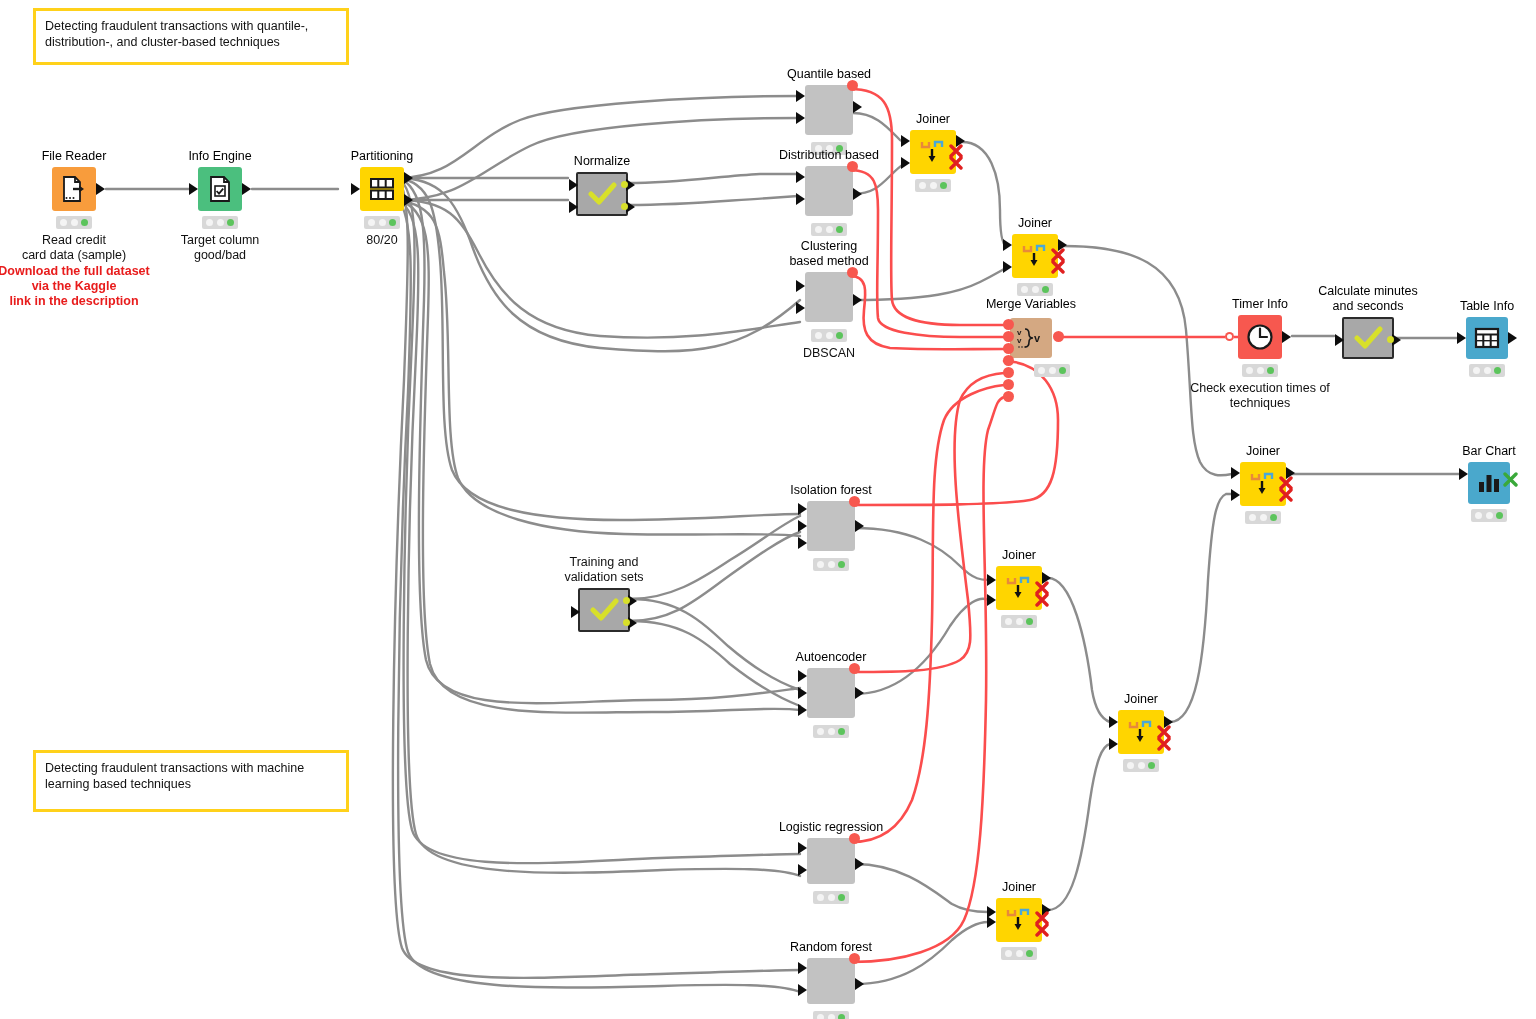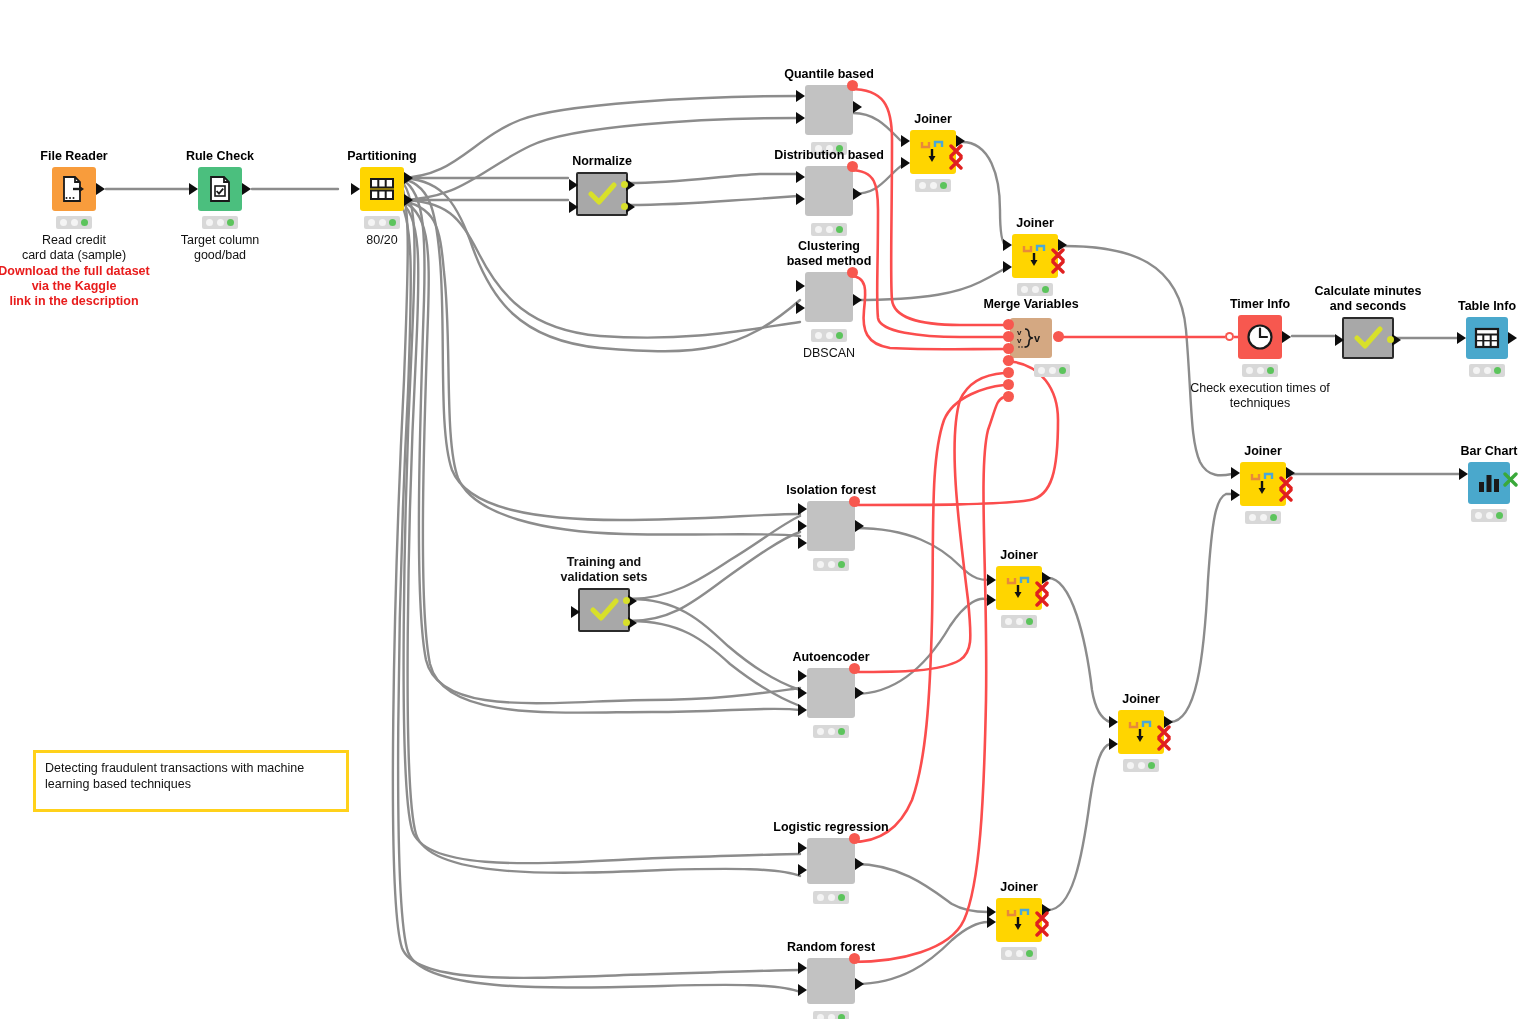--- a/index.html
+++ b/index.html
@@ -38,21 +38,21 @@
     z-index: 5;
   }
   .node-title {
     position: absolute;
     left: 50%;
     transform: translateX(-50%);
     bottom: 100%;
     margin-bottom: 3px;
     white-space: nowrap;
     font-size: 12.5px;
-    font-weight: bold;
+    font-weight: normal;
     color: #000000;
     text-align: center;
     line-height: 15px;
   }
   .node-title.two-line { line-height: 15px; }
   .node-box {
     position: relative;
     width: 44px; height: 44px;
     border-radius: 3px;
     box-sizing: border-box;
@@ -232,20 +232,23 @@
       <path d="M852,672 C900,672 940,672 960,660 C972,652 972,640 968,600 C958,520 948,440 960,400 C970,378 990,374 1004,373"></path>
 
       <path d="M852,842 C880,842 900,828 912,800 C926,760 930,700 932,620 C934,530 930,460 944,420 C954,396 986,387 1004,385"></path>
 
       <path d="M852,962 C900,962 950,950 964,920 C980,884 984,800 986,700 C988,580 978,470 988,430 C996,408 996,400 1004,397"></path>
 
       <path d="M1062,337 L1238,337"></path>
     </g>
   </svg>
 
+  <div class="annotation" style="left:33px; top:8px; width:316px; height:57px;">
+    <span>Detecting fraudulent transactions with quantile-, distribution-, and cluster-based techniques</span>
+  </div>
   <div class="annotation" style="left:33px; top:750px; width:316px; height:62px;">
     <span>Detecting fraudulent transactions with machine learning  based techniques</span>
   </div>
 
   <div class="node" style="left:52px; top:167px;">
     <div class="node-title">File Reader</div>
     <div class="node-box orange">
       <div class="glyph">
         <svg width="26" height="28" viewBox="0 0 26 28">
           <path d="M3 2 h11 l5 5 v19 h-16 z" fill="#ffffff" stroke="#1a1a1a" stroke-width="1.8"></path>
@@ -265,21 +268,21 @@
         <i class="on"></i>
     </div>
     <div class="node-sub" style="white-space:pre;text-align:center;">Read credit
 card data (sample)</div>
     <div class="node-sub red-note" style="white-space:pre; margin-top:53px;">Download the full dataset
 via the Kaggle
 link in the description</div>
   </div>
 
   <div class="node" style="left:198px; top:167px;">
-    <div class="node-title">Rule Check</div>
+    <div class="node-title">Info Engine</div>
     <div class="node-box green">
       <div class="glyph">
         <svg width="24" height="28" viewBox="0 0 24 28">
           <path d="M3 2 h13 l5 5 v19 h-18 z" fill="#ffffff" stroke="#1a1a1a" stroke-width="1.8"></path>
           <path d="M16 2 v5 h5" fill="none" stroke="#1a1a1a" stroke-width="1.8"></path>
           <rect x="7" y="11" width="10" height="10" fill="none" stroke="#1a1a1a" stroke-width="1.6"></rect>
           <path d="M8.6 16 l2.4 2.6 l4.2 -5" fill="none" stroke="#1a1a1a" stroke-width="1.8"></path>
         </svg>
       </div>
       <span class="port in" style="top:16px;"></span>

